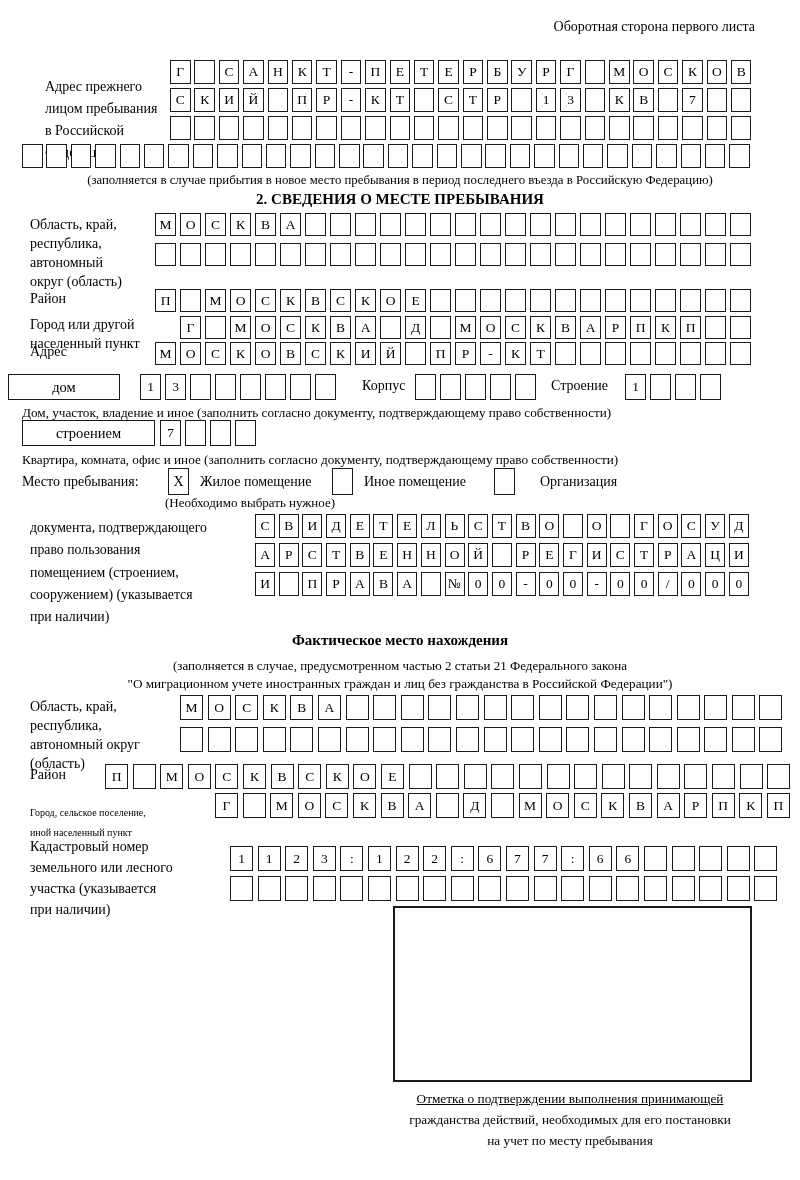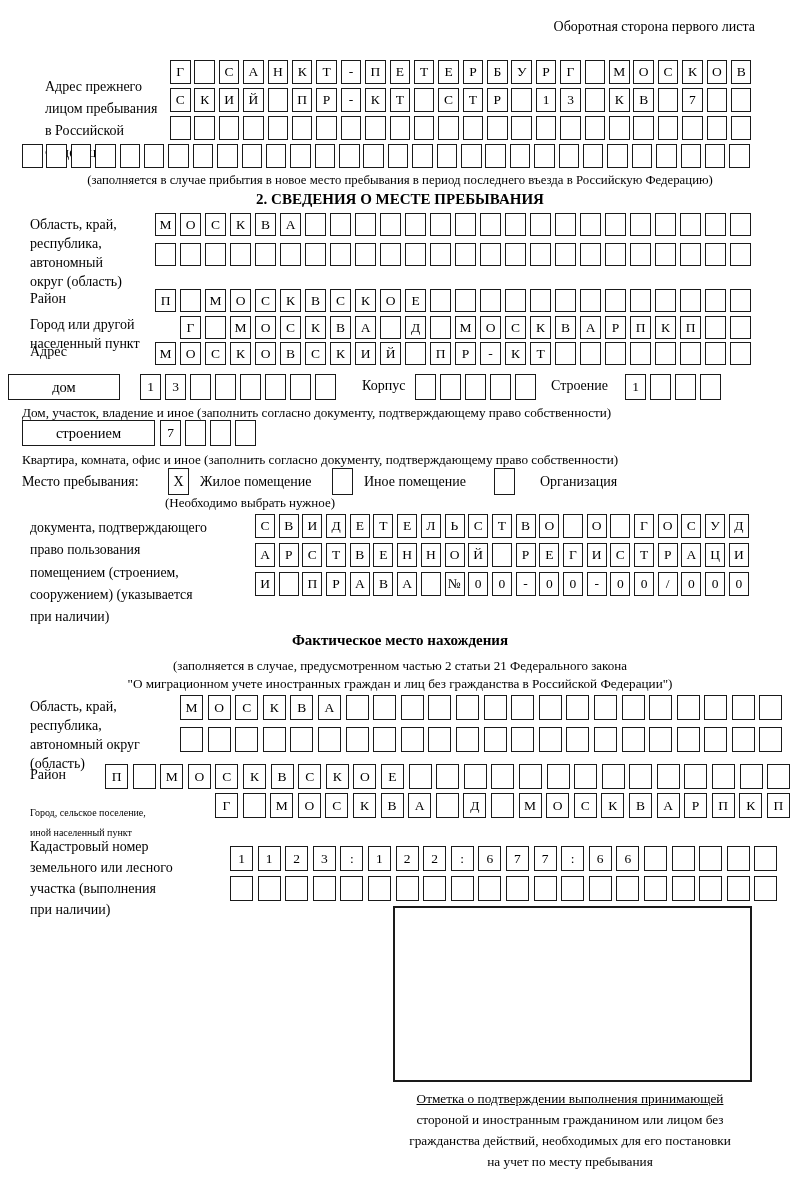--- a/index.html
+++ b/index.html
@@ -531,21 +531,21 @@
     <span class="cb">А</span>
     <span class="cb">Р</span>
     <span class="cb">П</span>
     <span class="cb">К</span>
     <span class="cb">П</span>
   </div>
 
 <div class="abs multiline" style="left:30px;top:836px;font-size:14px;line-height:21px;">
   <div>Кадастровый номер</div>
   <div>земельного или лесного</div>
-  <div>участка (выполнения</div>
+  <div>участка (указывается</div>
   <div>при наличии)</div>
 </div>
 <div class="cbrow gc" style="left:230px;top:846px;">
     <span class="cb">1</span>
     <span class="cb">1</span>
     <span class="cb">2</span>
     <span class="cb">3</span>
     <span class="cb">:</span>
     <span class="cb">1</span>
     <span class="cb">2</span>
@@ -582,16 +582,15 @@
     <span class="cb"></span>
     <span class="cb"></span>
     <span class="cb"></span>
     <span class="cb"></span>
     <span class="cb"></span>
   </div>
 
 <div class="stamp" style="left:393px;top:906px;width:359px;height:176px;"></div>
 <div class="abs multiline" style="left:380px;top:1088px;width:380px;text-align:center;font-size:13.3px;line-height:21px;">
   <div style="white-space:normal;text-decoration:underline;">Отметка о подтверждении выполнения принимающей</div>
-  <div style="white-space:normal;">стороной и иностранным гражданином или лицом без</div>
   <div style="white-space:normal;">гражданства действий, необходимых для его постановки</div>
   <div style="white-space:normal;">на учет по месту пребывания</div>
 </div>
 
 </body></html>

